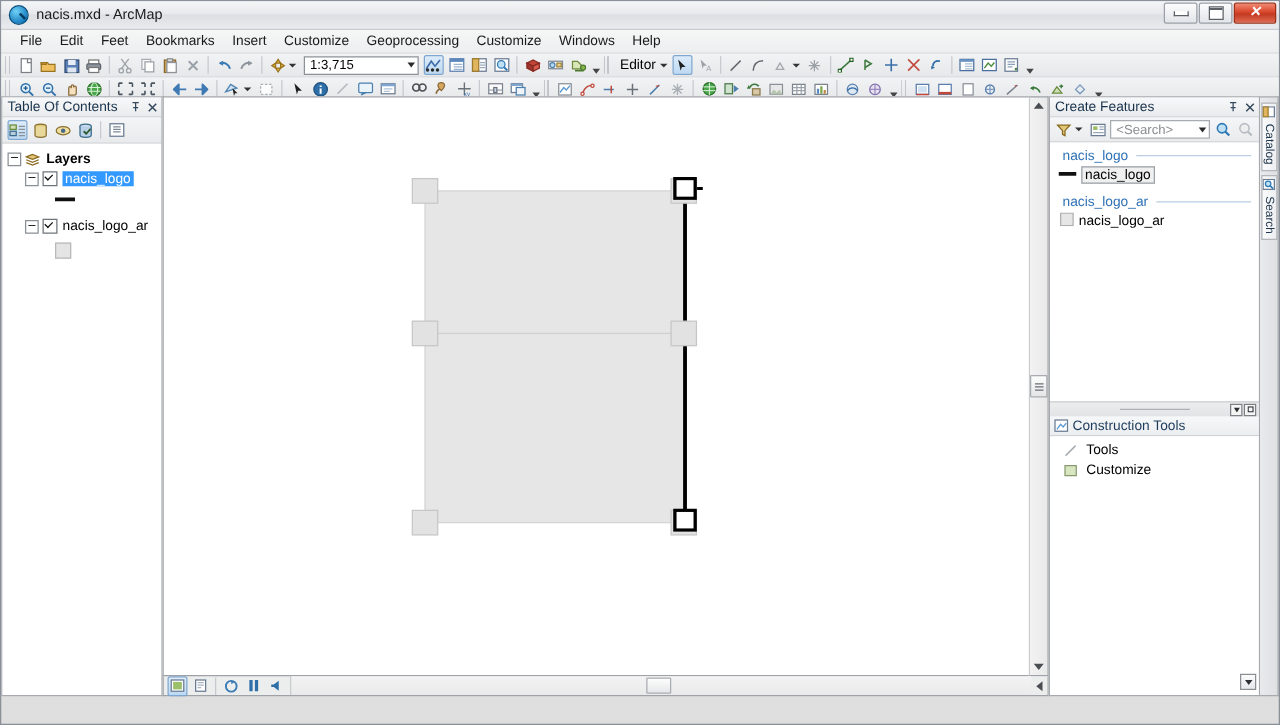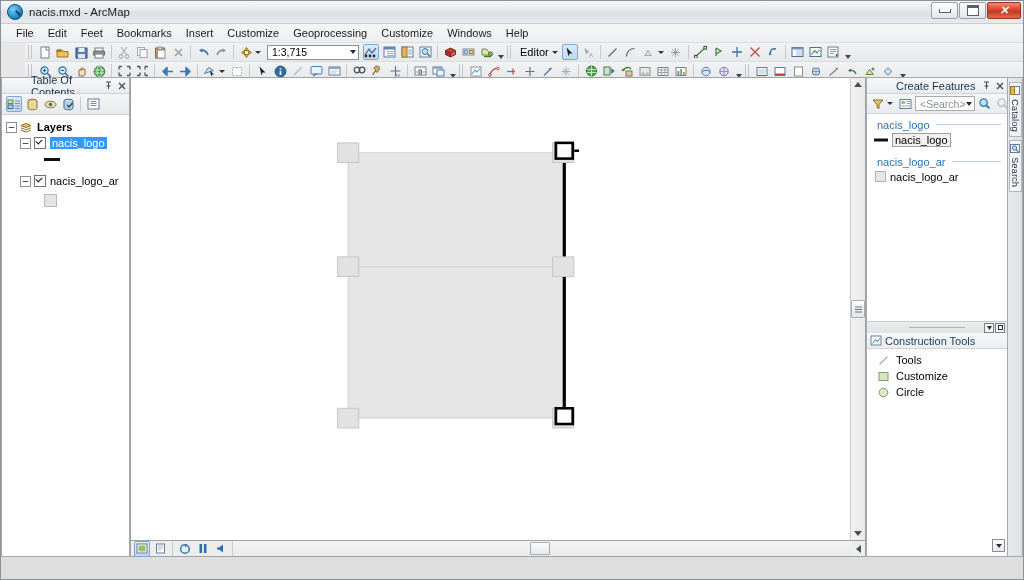--- a/index.html
+++ b/index.html
@@ -35,21 +35,21 @@
     border-color:#9e3018;width:34px;}
   .w-close i{color:#fff;font-size:11px;font-weight:bold;line-height:1;}
 
   
   .menubar{height:18px;display:flex;align-items:center;padding-left:8px;
     background:linear-gradient(#f6f6f6,#eceef0);border-bottom:1px solid #dcdee1;}
   .menubar span{padding:1px 7px;font-size:11px;color:#1a1a1a;}
 
   
   .tbrow{height:18px;display:flex;align-items:center;
-    background:linear-gradient(#f2f3f4,#e6e8ea);border-bottom:1px solid #dadcdf;margin-left:24px;}
+    background:linear-gradient(#f2f3f4,#e6e8ea);border-bottom:1px solid #dadcdf;}
   .grip{width:5px;height:14px;margin:0 3px;flex:none;
     background:repeating-linear-gradient(to right,#c2c5c9 0 1px,transparent 1px 3px);}
   .sep{width:1px;height:14px;background:#c6c9cd;margin:0 3px;flex:none;}
   .ib{width:16px;height:16px;margin:0 1px;display:flex;align-items:center;
     justify-content:center;border:1px solid transparent;border-radius:2px;
     box-sizing:border-box;flex:none;position:relative;}
   .ib.on{border-color:#7da7d0;background:linear-gradient(#dcebfa,#bcd9f2);}
   .ib svg{display:block;}
   .scalebox{width:92px;height:15px;border:1px solid #8c9097;background:#fff;
     display:flex;align-items:center;padding:0 2px 0 4px;margin:0 3px;
@@ -66,21 +66,21 @@
     border-right:3px solid transparent;border-top:4px solid #444;}
 
   
   .workspace{position:absolute;left:0;right:0;top:76px;bottom:22px;display:flex;}
 
   .panel{background:#f0f0f0;border:1px solid #a6a9ad;box-sizing:border-box;
     display:flex;flex-direction:column;}
   .panel-hdr{height:15px;display:flex;align-items:center;padding:0 2px 0 4px;
     background:linear-gradient(#f7f8f9,#e9ebed);border-bottom:1px solid #cfd2d6;
     font-size:11px;color:#19334d;flex:none;}
-  .panel-hdr .t{flex:1;margin-left:25px;}
+  .panel-hdr .t{flex:1;}
   .pin,.xc{width:11px;height:11px;display:flex;align-items:center;justify-content:center;
     font-size:10px;color:#34495e;}
   .pin{margin-right:2px;}
 
   
   .toc{width:129px;flex:none;}
   .toc-tools{height:20px;display:flex;align-items:center;padding-left:3px;
     background:linear-gradient(#f4f5f6,#e9eaec);border-bottom:1px solid #cfd2d6;flex:none;}
   .toc-body{flex:1;background:#fff;overflow:hidden;position:relative;padding-top:4px;}
   .trow{display:flex;align-items:center;height:16px;padding-left:4px;font-size:11px;white-space:nowrap;}
@@ -113,21 +113,21 @@
   .viewbtns{display:flex;align-items:center;padding:0 2px;flex:none;}
   .htrack{flex:1;position:relative;background:linear-gradient(#f3f3f3,#eaeaea);
     border-left:1px solid #c9cbce;}
   .hthumb{position:absolute;left:48%;top:1px;width:18px;bottom:1px;
     background:linear-gradient(#fdfdfd,#e6e7e9);border:1px solid #a9acb0;border-radius:1px;}
   .harrow{width:13px;display:flex;align-items:center;justify-content:center;}
   .harrow i{width:0;height:0;border-top:4px solid transparent;border-bottom:4px solid transparent;
     border-right:5px solid #4a4d52;}
 
   
-  .cf{width:142px;flex:none;}
+  .cf{width:169px;flex:none;}
   .cf-search{height:19px;display:flex;align-items:center;padding:0 2px;
     background:linear-gradient(#f5f6f7,#eaebed);border-bottom:1px solid #cfd2d6;flex:none;}
   .srch-in{flex:1;height:15px;background:#fff;border:1px solid #a8abaf;margin:0 1px;
     display:flex;align-items:center;padding:0 2px 0 4px;box-sizing:border-box;}
   .srch-in span{flex:1;color:#8a8d91;font-size:10.5px;}
   .cf-body{flex:1;background:#fff;overflow:hidden;padding-top:3px;}
   .grp{display:flex;align-items:center;padding:0 6px 0 10px;height:15px;}
   .grp .gl{color:#2f72b5;font-size:11px;white-space:nowrap;}
   .grp .rule{flex:1;height:1px;background:#b8cfe4;margin-left:6px;}
   .tpl{display:flex;align-items:center;height:16px;padding-left:6px;font-size:11px;}
@@ -972,28 +972,20 @@
           <span>Tools</span>
         </div>
         <div class="ctrow">
           <div class="ic">
             <svg width="11" height="11">
                 <rect x="1" y="1.5" width="9" height="8" fill="#d8e6c0" stroke="#8a9a70"></rect>
               </svg>
           </div>
           <span>Customize</span>
         </div>
-        <div class="ctrow">
-          <div class="ic">
-            <svg width="11" height="11">
-                <circle cx="5.5" cy="5.5" r="4.3" fill="#dceac4" stroke="#8a9a70"></circle>
-              </svg>
-          </div>
-          <span>Circle</span>
-        </div>
         <div class="ct-scroll">
             <i></i>
           </div>
       </div>
     </div>
 
     <div class="vtabs">
       <div class="vtab">
         <span>
           <svg width="10" height="9">

